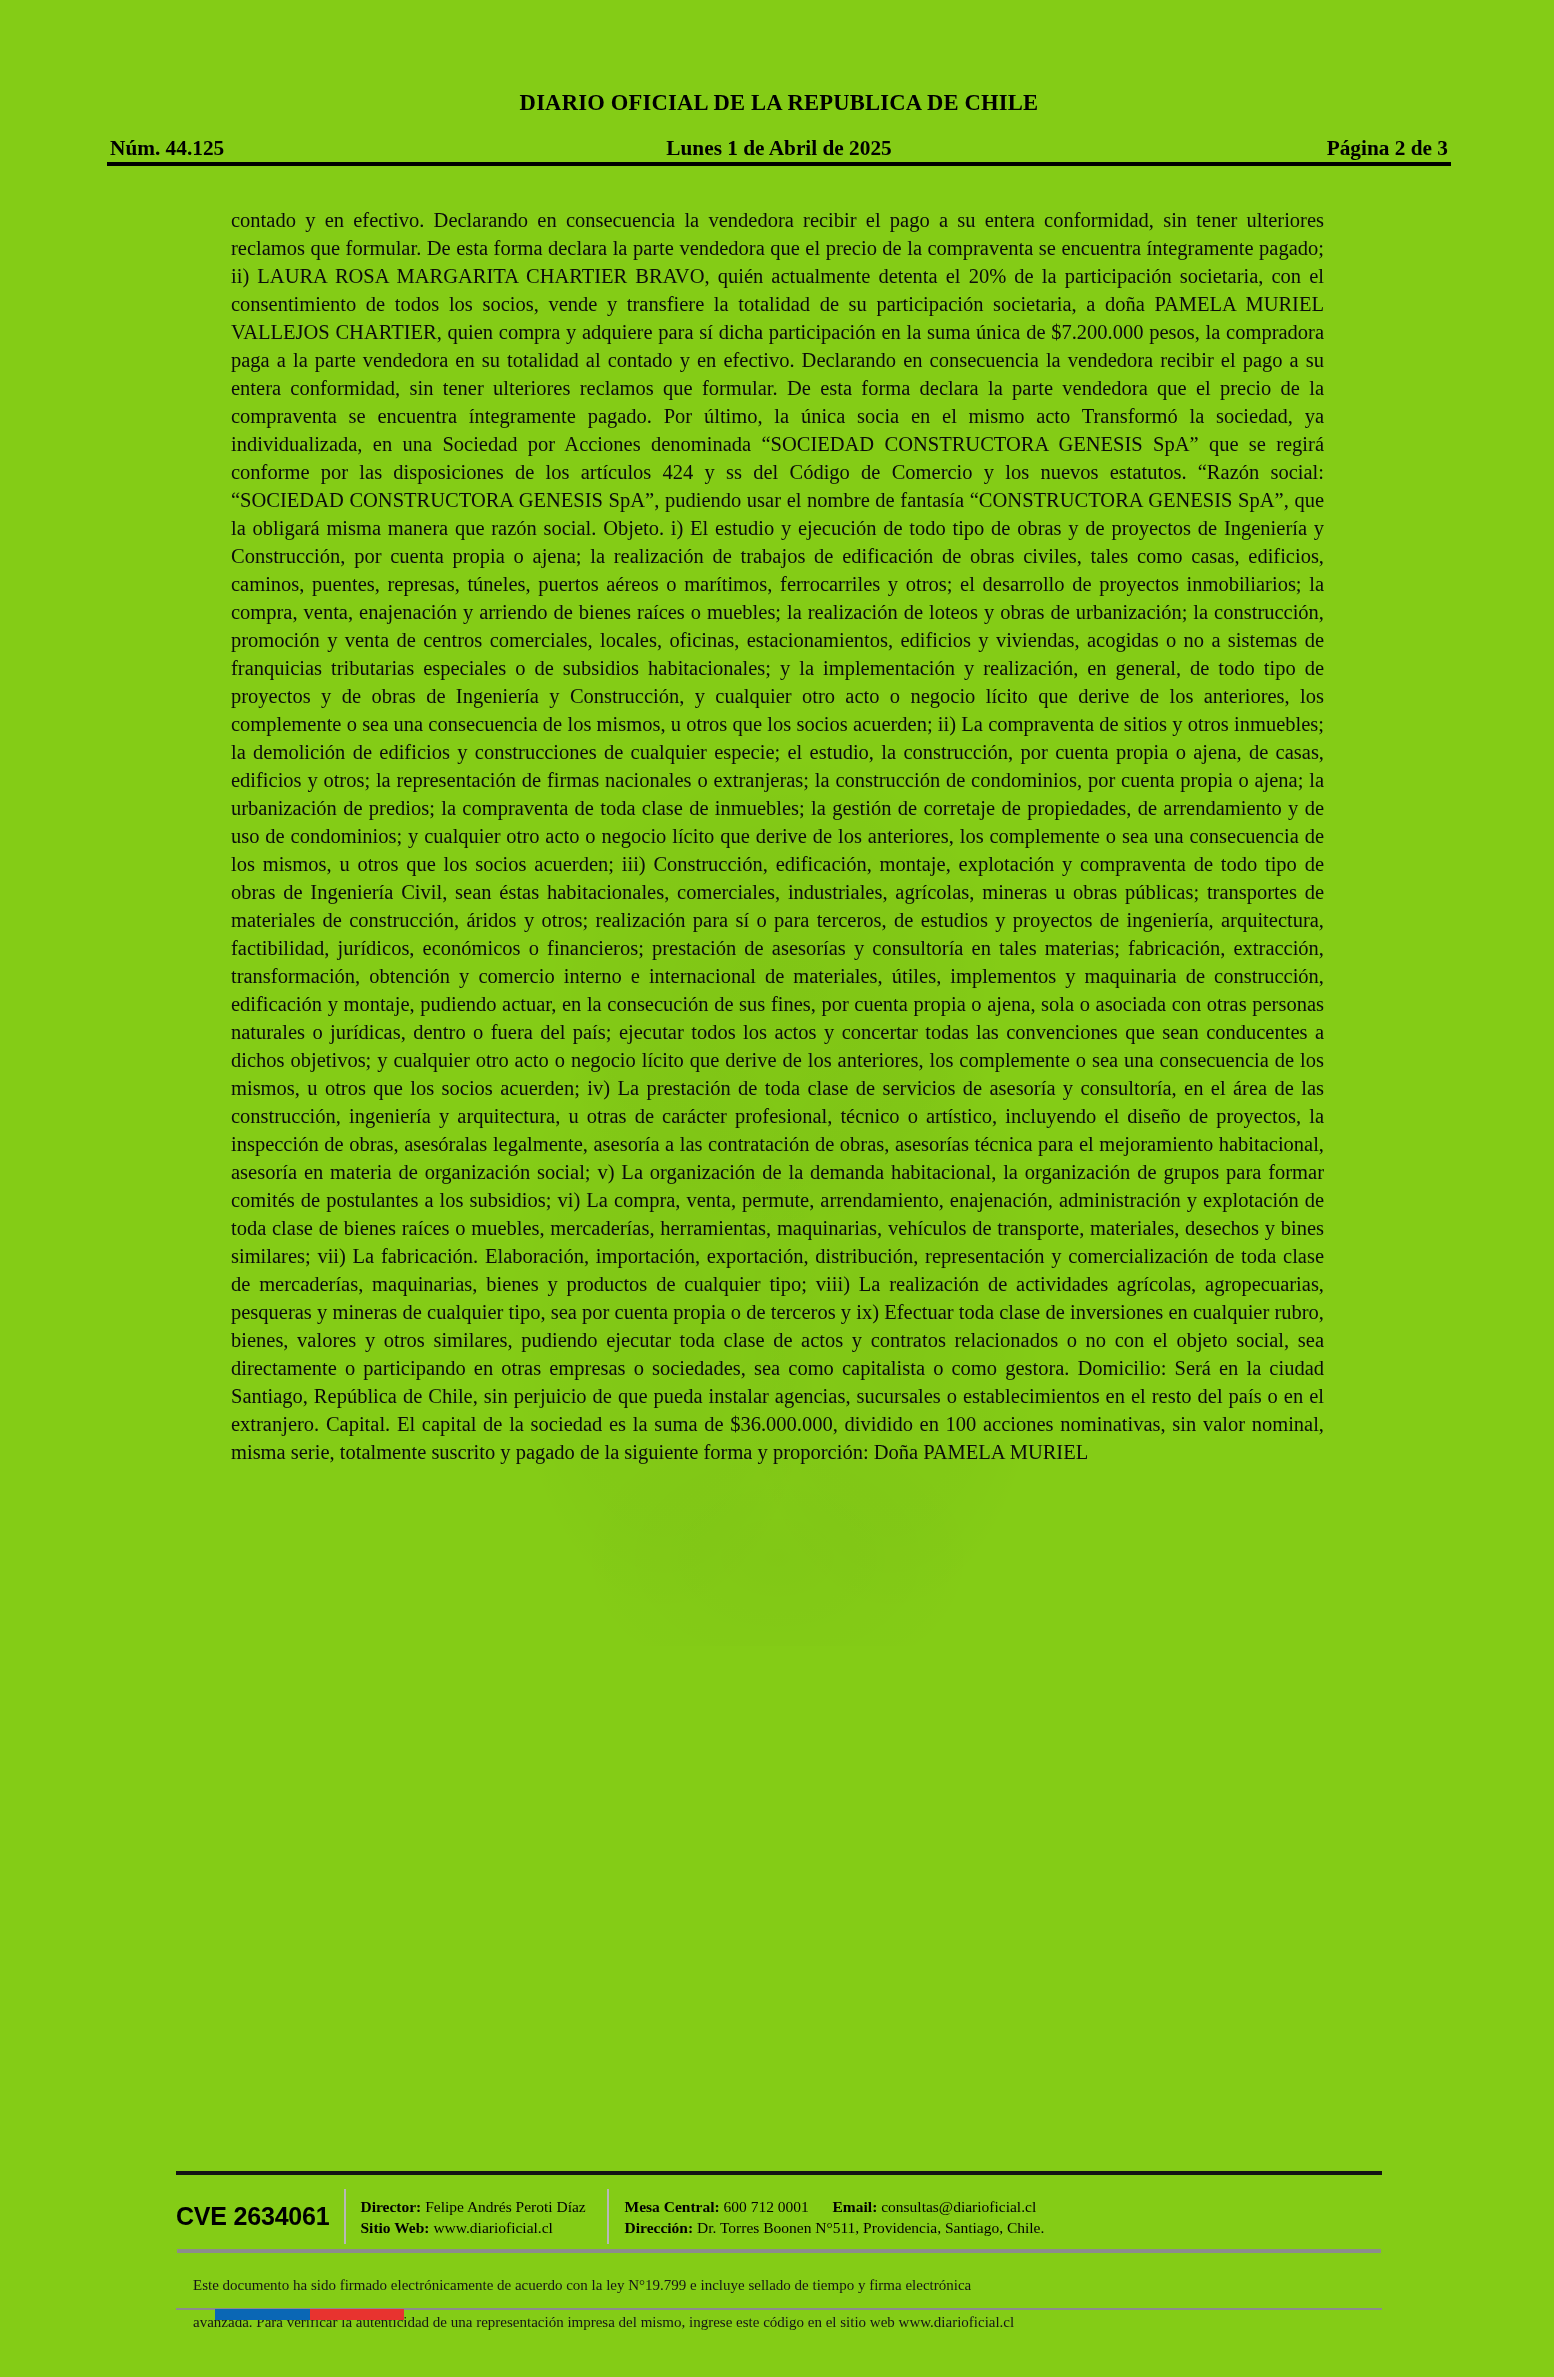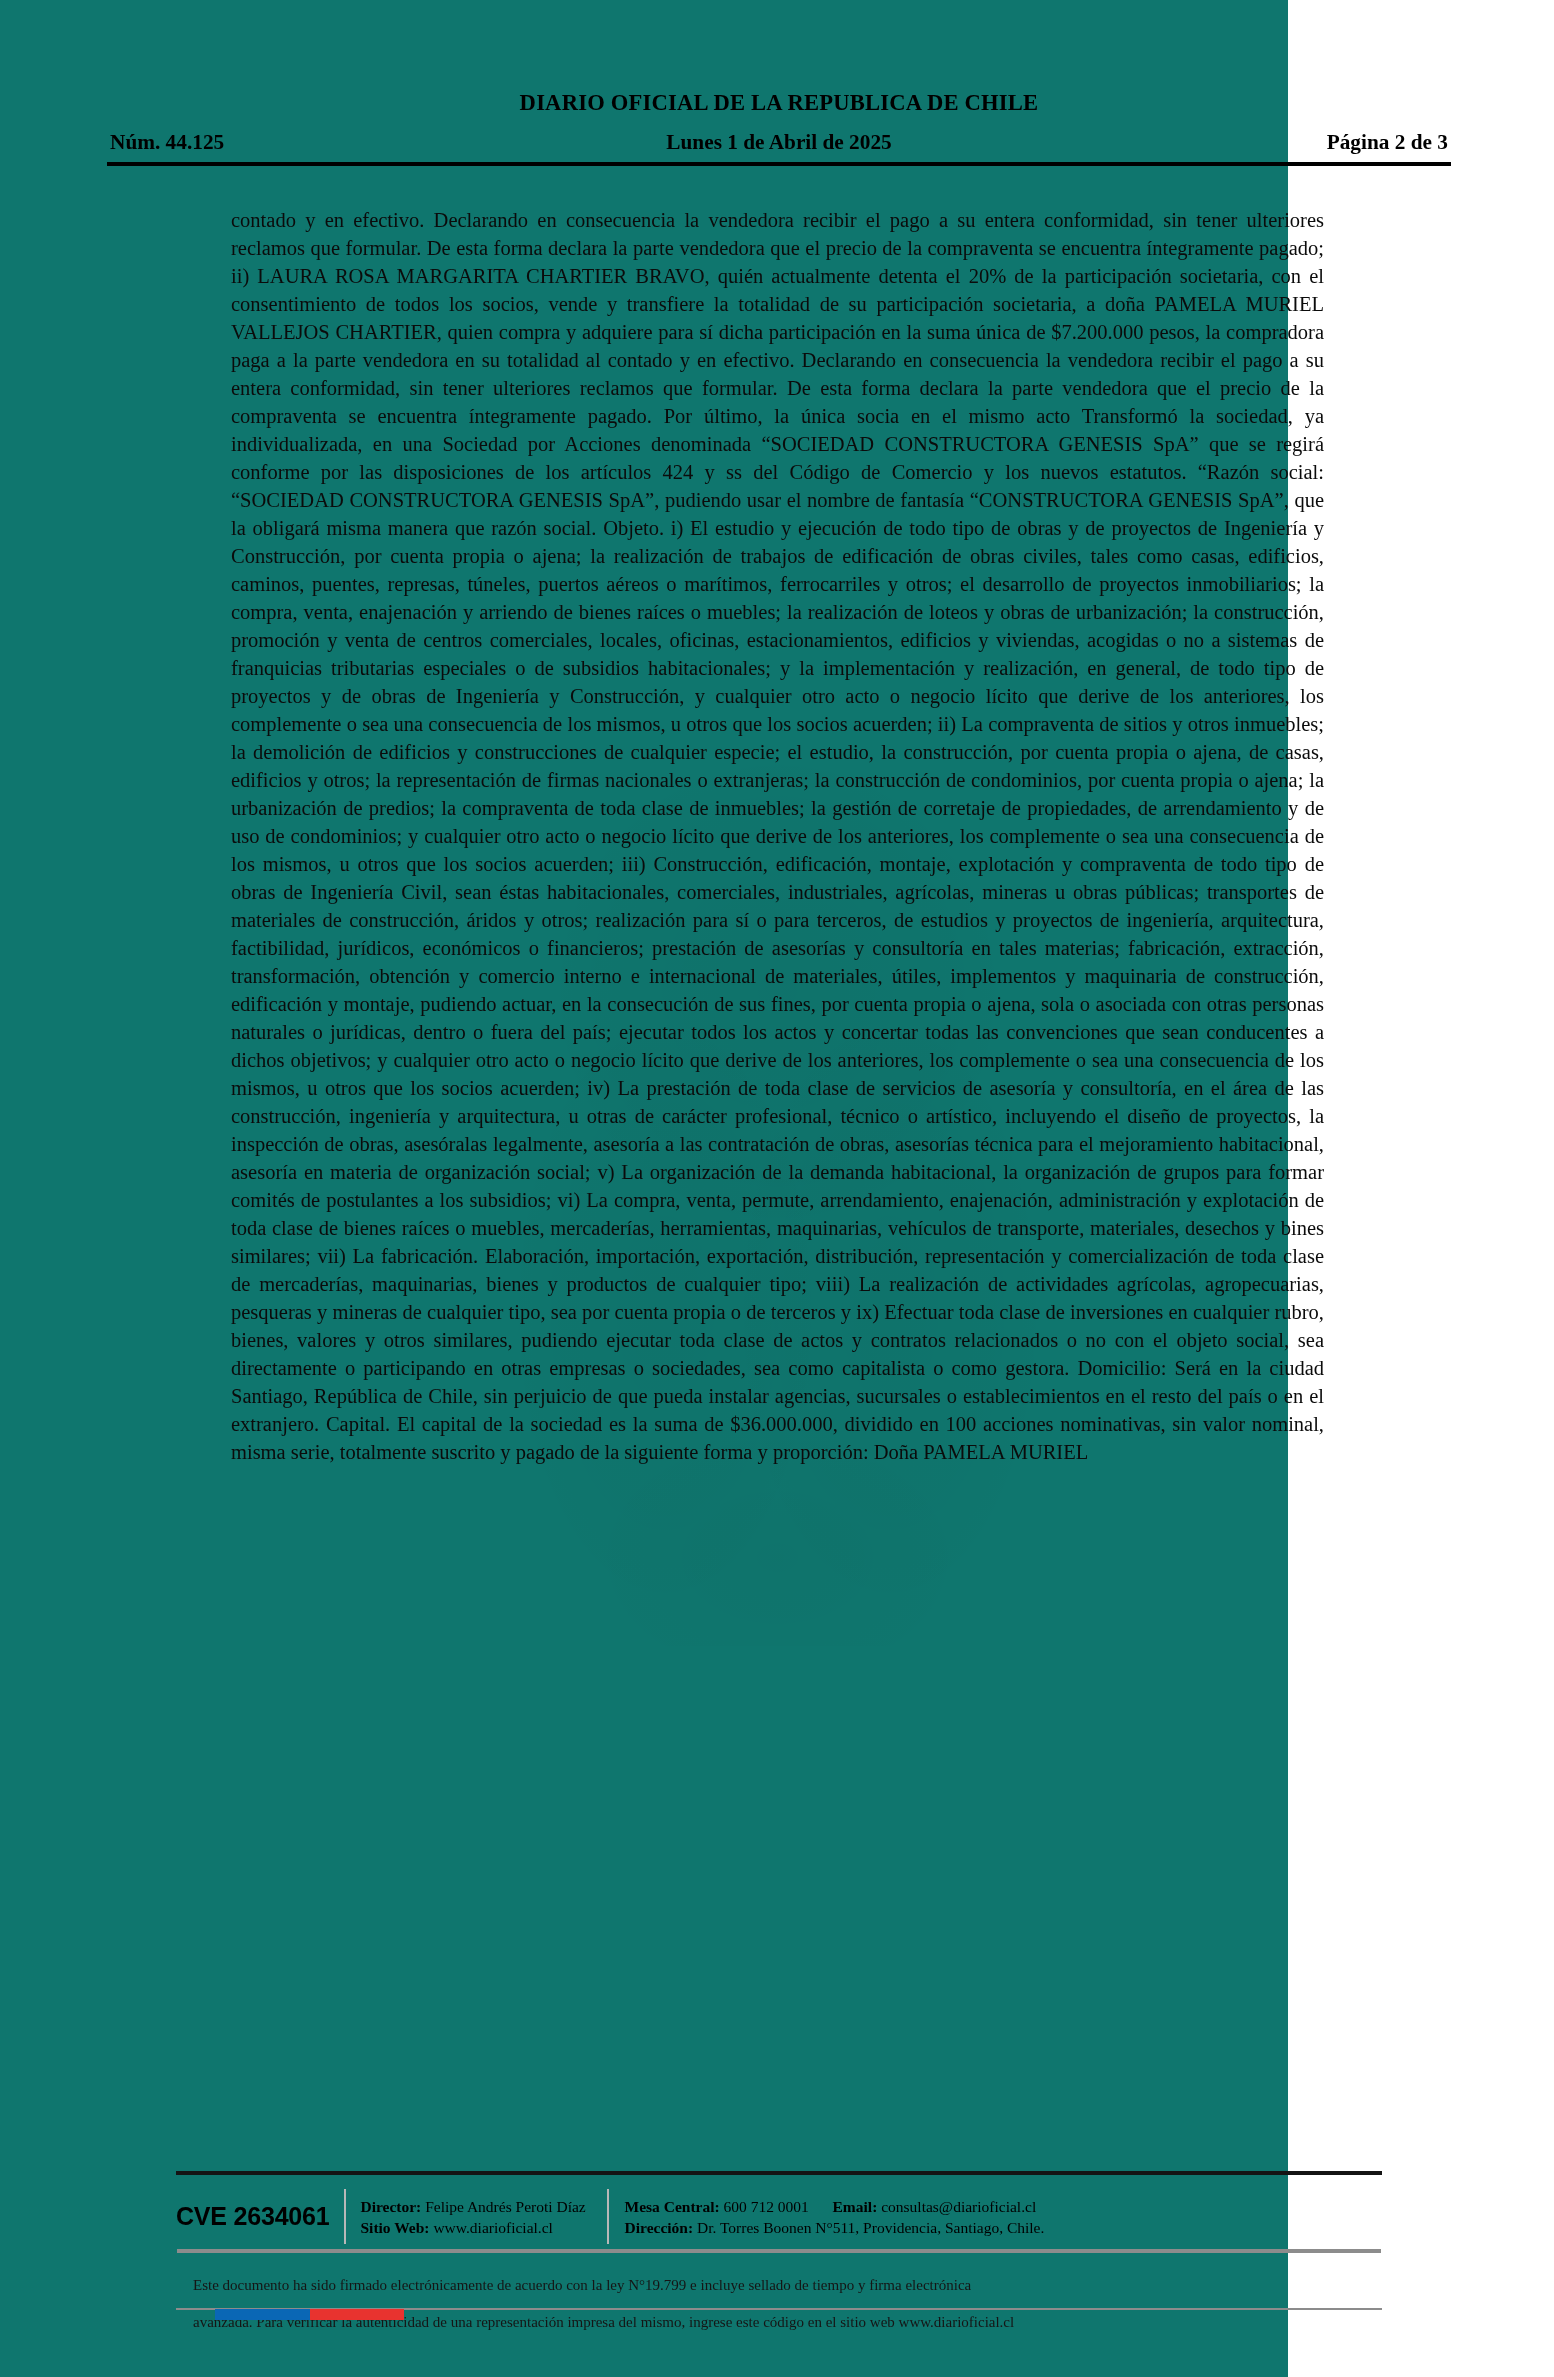--- a/index.html
+++ b/index.html
@@ -15,23 +15,23 @@
     font-family: "Liberation Serif", "DejaVu Serif", serif;
     color: #000000;
     overflow: hidden;
   }
 
   
   .page {
     position: absolute;
     left: 0;
     top: 0;
-    width: 1288px;
+    width: 1554px;
     height: 2377px;
-    background: #0f766e;
+    background: #84cc16;
   }
 
   
   .watermark {
     position: absolute;
     left: 427px;
     top: 762px;
     width: 701px;
     height: 884px;
     background:
@@ -53,21 +53,21 @@
   }
   .masthead-title {
     text-align: center;
     font-size: 22.6px;
     font-weight: bold;
     letter-spacing: 0.2px;
     line-height: 1.1;
   }
   .masthead-row {
     position: relative;
-    margin-top: 14px;
+    margin-top: 20px;
     height: 27px;
     text-decoration: underline;
   }
   .masthead-left {
     position: absolute;
     left: 0;
     top: 0;
     font-size: 21.3px;
     font-weight: bold;
   }

